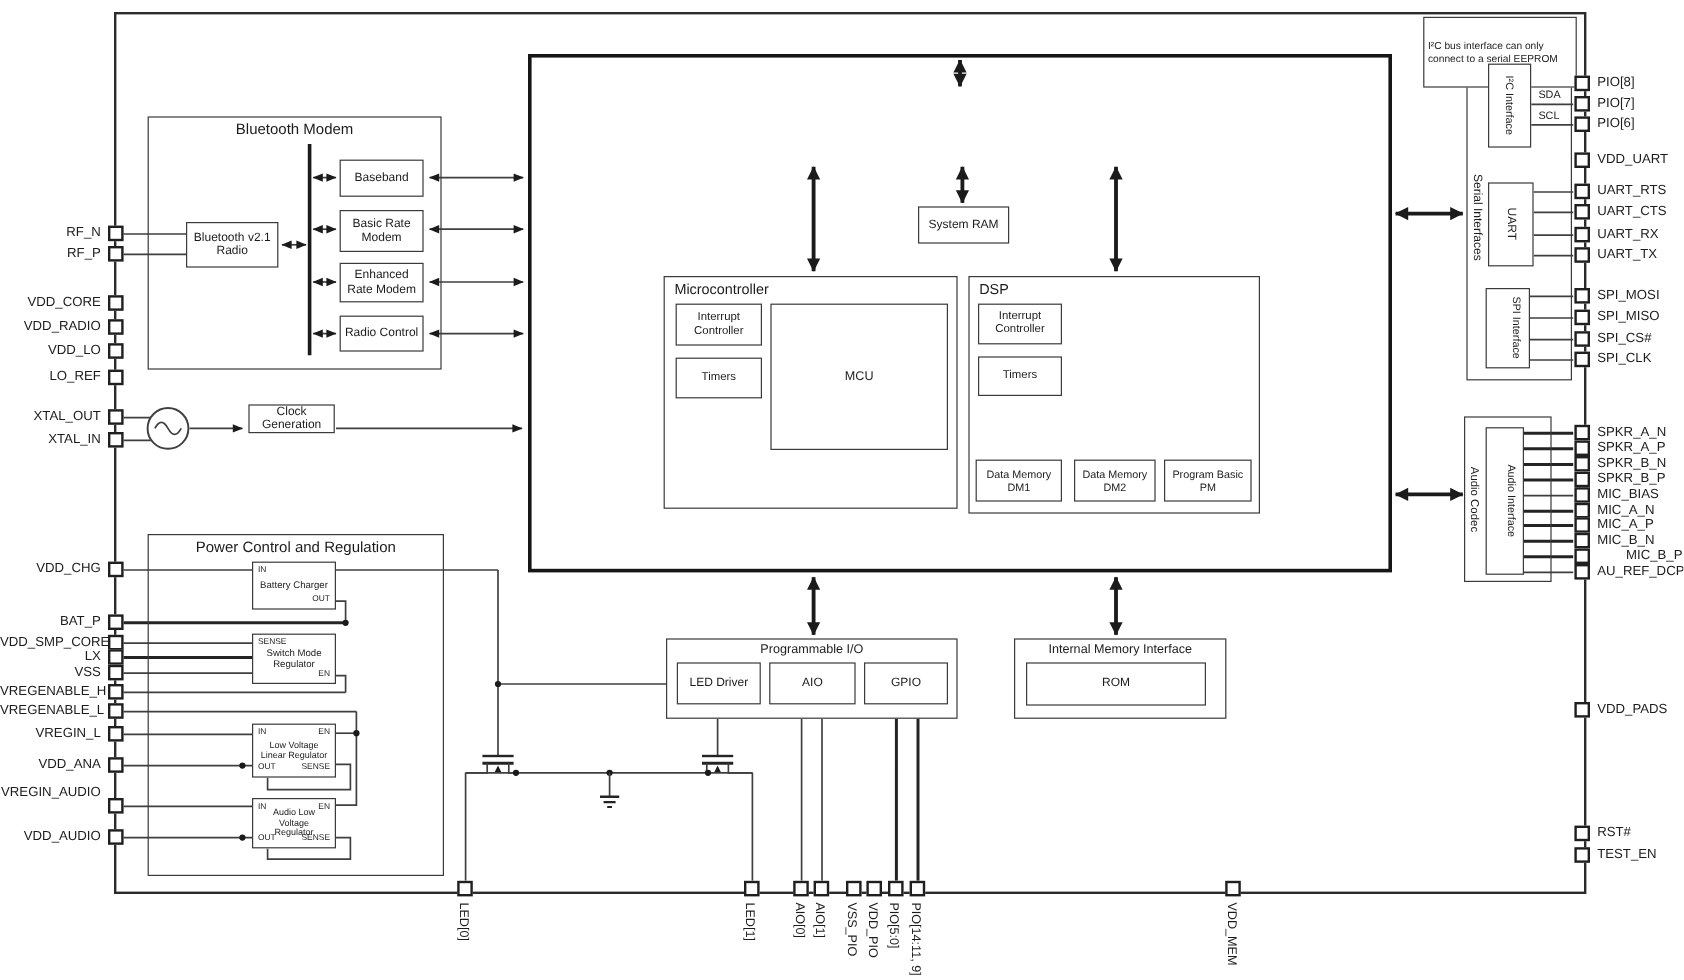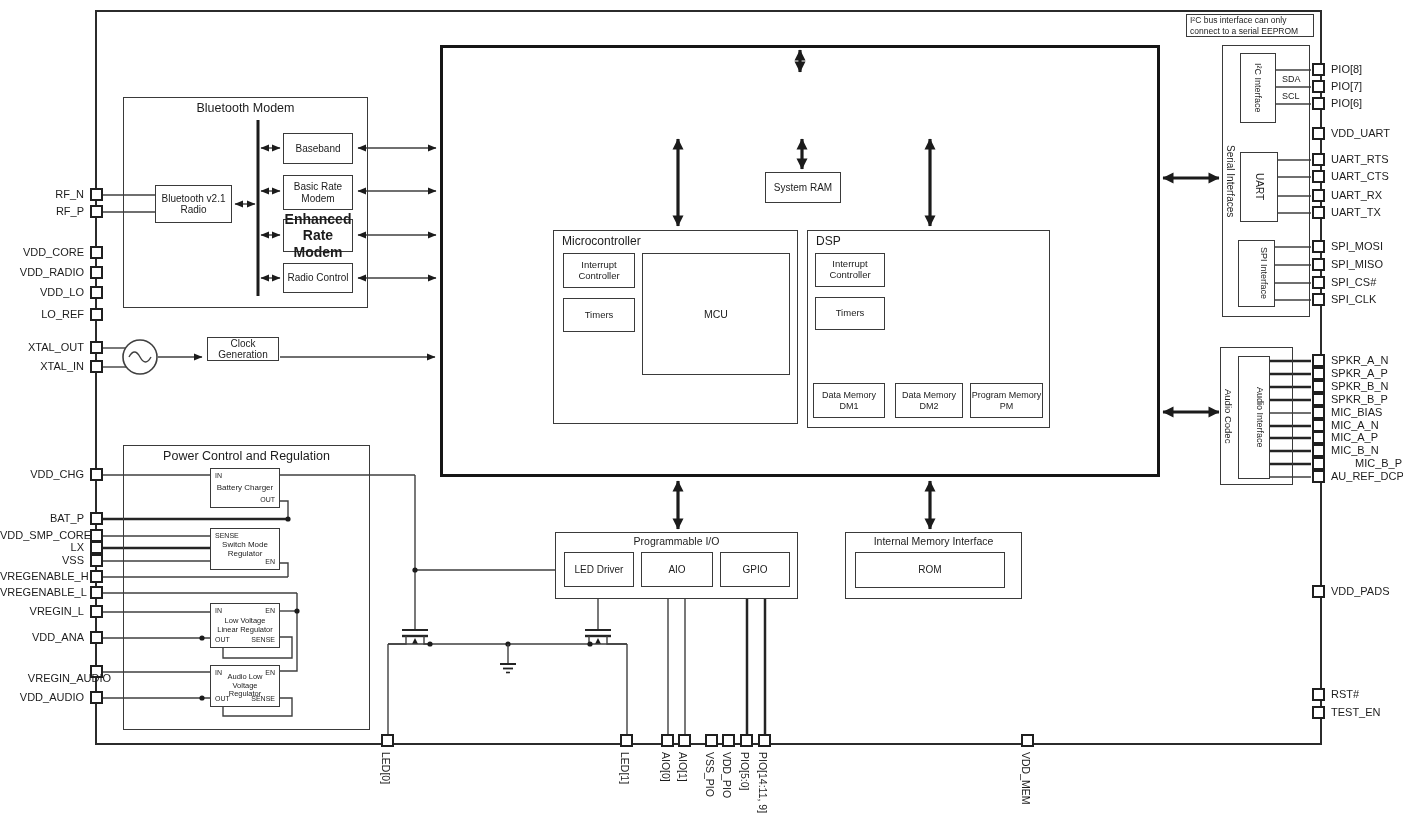--- a/index.html
+++ b/index.html
@@ -16,21 +16,21 @@
   .pt{position:absolute;font-size:7px;letter-spacing:0;}
   .vtxt{writing-mode:vertical-rl;white-space:pre-line;}
   .vlabel{position:absolute;display:flex;align-items:center;justify-content:center;
           writing-mode:vertical-rl;z-index:2;font-size:10px;}
   .pin{position:absolute;width:13px;height:13px;background:#fff;border:2px solid #1f1f1f;
        box-sizing:border-box;z-index:5;}
   .plabel-left{position:absolute;left:0;width:84px;text-align:right;font-size:11px;z-index:5;white-space:nowrap;}
   .plabel-right{position:absolute;left:1331px;font-size:11px;z-index:5;white-space:nowrap;}
   .plabel-bottom{position:absolute;writing-mode:vertical-rl;font-size:10.5px;z-index:5;white-space:nowrap;}
   .note{position:absolute;left:1186px;top:14px;width:120px;border:1.4px solid #3a3a3a;background:#fff;
-        font-size:8.5px;line-height:1.25;padding:0 3px;z-index:2;}
+        font-size:8.5px;line-height:1.25;padding:18px 3px;z-index:2;}
   .sdascl{position:absolute;font-size:9px;z-index:4;}
   .w{stroke:#3f3f3f;stroke-width:1.4;fill:none;}
   .wt{stroke:#242424;stroke-width:2.5;fill:none;}
   .W2{stroke:#1b1b1b;stroke-width:3.2;fill:none;}
   .b3{stroke:#1b1b1b;stroke-width:3;fill:none;}
   .dot{fill:#1b1b1b;stroke:none;}
 </style>
 </head>
 <body>
 
@@ -160,21 +160,21 @@
   </svg>
 
   <div class="note">I²C bus interface can only connect to a serial EEPROM</div>
 
   <div class="frame" style="left:123px;top:97px;width:245px;height:211px;">
     <div class="title-c">Bluetooth Modem</div>
   </div>
   <div class="bx" style="left:155px;top:185px;width:77px;height:38px;font-size:10px;">Bluetooth v2.1 Radio</div>
   <div class="bx" style="left:283px;top:133px;width:70px;height:31px;font-size:10px;">Baseband</div>
   <div class="bx" style="left:283px;top:175px;width:70px;height:35px;font-size:10px;">Basic Rate Modem</div>
-  <div class="bx" style="left:283px;top:219px;width:70px;height:33px;font-size:14px;font-weight:bold;">Enhanced Rate Modem</div>
+  <div class="bx" style="left:283px;top:219px;width:70px;height:33px;font-size:10px;">Enhanced Rate Modem</div>
   <div class="bx" style="left:283px;top:263px;width:70px;height:30px;font-size:10px;">Radio Control</div>
 
   <div class="bx" style="left:207px;top:337px;width:72px;height:24px;font-size:10px;">Clock Generation</div>
 
   <div class="frame" style="left:123px;top:445px;width:247px;height:285px;">
     <div class="title-c">Power Control and Regulation</div>
   </div>
   <div class="bx" style="left:210px;top:468px;width:70px;height:40px;font-size:8px;">
     <span class="pt" style="left:4px;top:3px;">IN</span>
     <span class="pt" style="right:4px;bottom:3px;">OUT</span>
@@ -210,21 +210,21 @@
   <div class="bx" style="left:563px;top:298px;width:72px;height:34px;font-size:9.5px;">Timers</div>
   <div class="bx" style="left:642px;top:253px;width:148px;height:122px;font-size:10.5px;">MCU</div>
 
   <div class="bx" style="left:807px;top:230px;width:243px;height:198px;align-items:flex-start;justify-content:flex-start;">
     <div class="title-l">DSP</div>
   </div>
   <div class="bx" style="left:815px;top:253px;width:70px;height:34px;font-size:9.5px;">Interrupt Controller</div>
   <div class="bx" style="left:815px;top:297px;width:70px;height:33px;font-size:9.5px;">Timers</div>
   <div class="bx" style="left:813px;top:383px;width:72px;height:35px;font-size:9px;">Data Memory DM1</div>
   <div class="bx" style="left:895px;top:383px;width:68px;height:35px;font-size:9px;">Data Memory DM2</div>
-  <div class="bx" style="left:970px;top:383px;width:73px;height:35px;font-size:9px;">Program Memory PM</div>
+  <div class="bx" style="left:970px;top:383px;width:73px;height:35px;font-size:9px;">Program Basic PM</div>
 
   <div class="frame" style="left:555px;top:532px;width:243px;height:67px;background:#fff;">
     <div class="title-c" style="font-size:10.5px;top:2px;">Programmable I/O</div>
   </div>
   <div class="bx" style="left:564px;top:552px;width:70px;height:35px;font-size:10px;">LED Driver</div>
   <div class="bx" style="left:641px;top:552px;width:72px;height:35px;font-size:10px;">AIO</div>
   <div class="bx" style="left:720px;top:552px;width:70px;height:35px;font-size:10px;">GPIO</div>
 
   <div class="frame" style="left:845px;top:532px;width:177px;height:67px;background:#fff;">
     <div class="title-c" style="font-size:10.5px;top:2px;">Internal Memory Interface</div>
@@ -280,21 +280,21 @@
       <div class="plabel-left" style="top: 554px;">VSS</div>
       <div class="pin" style="left: 89.5px; top: 570px;"></div>
       <div class="plabel-left" style="top: 570px;">VREGENABLE_H</div>
       <div class="pin" style="left: 89.5px; top: 586px;"></div>
       <div class="plabel-left" style="top: 586px;">VREGENABLE_L</div>
       <div class="pin" style="left: 89.5px; top: 605px;"></div>
       <div class="plabel-left" style="top: 605px;">VREGIN_L</div>
       <div class="pin" style="left: 89.5px; top: 631px;"></div>
       <div class="plabel-left" style="top: 631px;">VDD_ANA</div>
       <div class="pin" style="left: 89.5px; top: 665px;"></div>
-      <div class="plabel-left" style="top: 672px; padding-left: 27px;">VREGIN_AUDIO</div>
+      <div class="plabel-left" style="top: 654px;">VREGIN_AUDIO</div>
       <div class="pin" style="left: 89.5px; top: 691px;"></div>
       <div class="plabel-left" style="top: 691px;">VDD_AUDIO</div>
       <div class="pin" style="left: 1311.5px; top: 63px;"></div>
       <div class="plabel-right" style="top: 63px;">PIO[8]</div>
       <div class="pin" style="left: 1311.5px; top: 80px;"></div>
       <div class="plabel-right" style="top: 80px;">PIO[7]</div>
       <div class="pin" style="left: 1311.5px; top: 97px;"></div>
       <div class="plabel-right" style="top: 97px;">PIO[6]</div>
       <div class="pin" style="left: 1311.5px; top: 127px;"></div>
       <div class="plabel-right" style="top: 127px;">VDD_UART</div>

